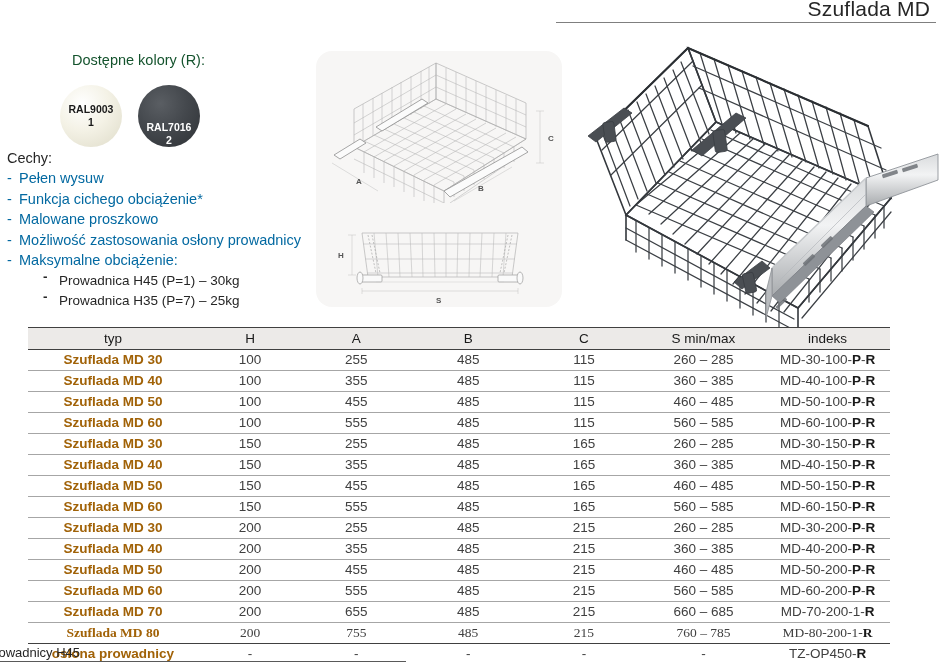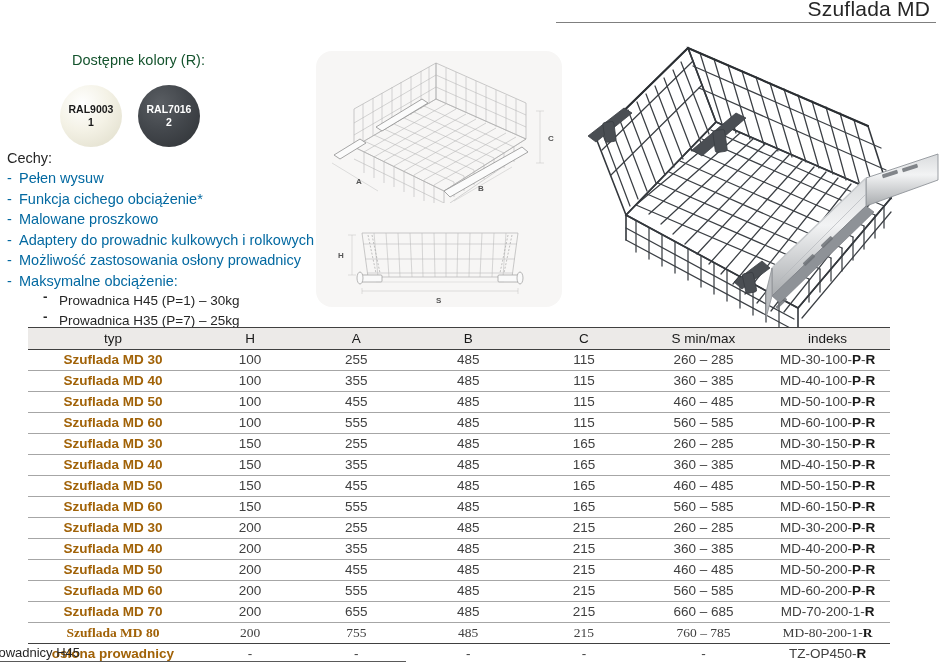--- a/index.html
+++ b/index.html
@@ -73,20 +73,21 @@
     line-height: 13px;
     text-align: center;
   }
   .swatch.light {
     background: radial-gradient(circle at 36% 30%, #ffffff 0%, #f4f2e6 45%, #dedbc8 100%);
     color: #1a1a1a;
   }
   .swatch.dark {
     background: radial-gradient(circle at 36% 30%, #5a5e63 0%, #44484d 45%, #2e3135 100%);
     color: #ffffff;
+    justify-content: flex-end;
   }
   .swatch .num { font-weight: bold; }
 
   
   .features {
     position: absolute;
     left: 7px;
     top: 148px;
     width: 330px;
   }
@@ -227,21 +228,20 @@
     <span>RAL7016</span>
     <span class="num">2</span>
   </div>
 </div>
 
 <div class="features">
   <div class="features-title">Cechy:</div>
   <div class="feat-row"><span class="dash">-</span><span>Pełen wysuw</span></div>
   <div class="feat-row"><span class="dash">-</span><span>Funkcja cichego obciążenie*</span></div>
   <div class="feat-row"><span class="dash">-</span><span>Malowane proszkowo</span></div>
-  <div class="feat-row"><span class="dash">-</span><span>Adaptery do prowadnic kulkowych i rolkowych</span></div>
   <div class="feat-row"><span class="dash">-</span><span>Możliwość zastosowania osłony prowadnicy</span></div>
   <div class="feat-row"><span class="dash">-</span><span>Maksymalne obciążenie:</span></div>
   <div class="sub-row"><span class="sdash">-</span><span>Prowadnica H45 (P=1) – 30kg</span></div>
   <div class="sub-row"><span class="sdash">-</span><span>Prowadnica H35 (P=7) – 25kg</span></div>
 </div>
 
 <div class="tech-panel">
 
   <svg class="tech-iso" viewBox="0 0 246 152">
     <g stroke="#b9b9b9" stroke-width="0.6" fill="none">

